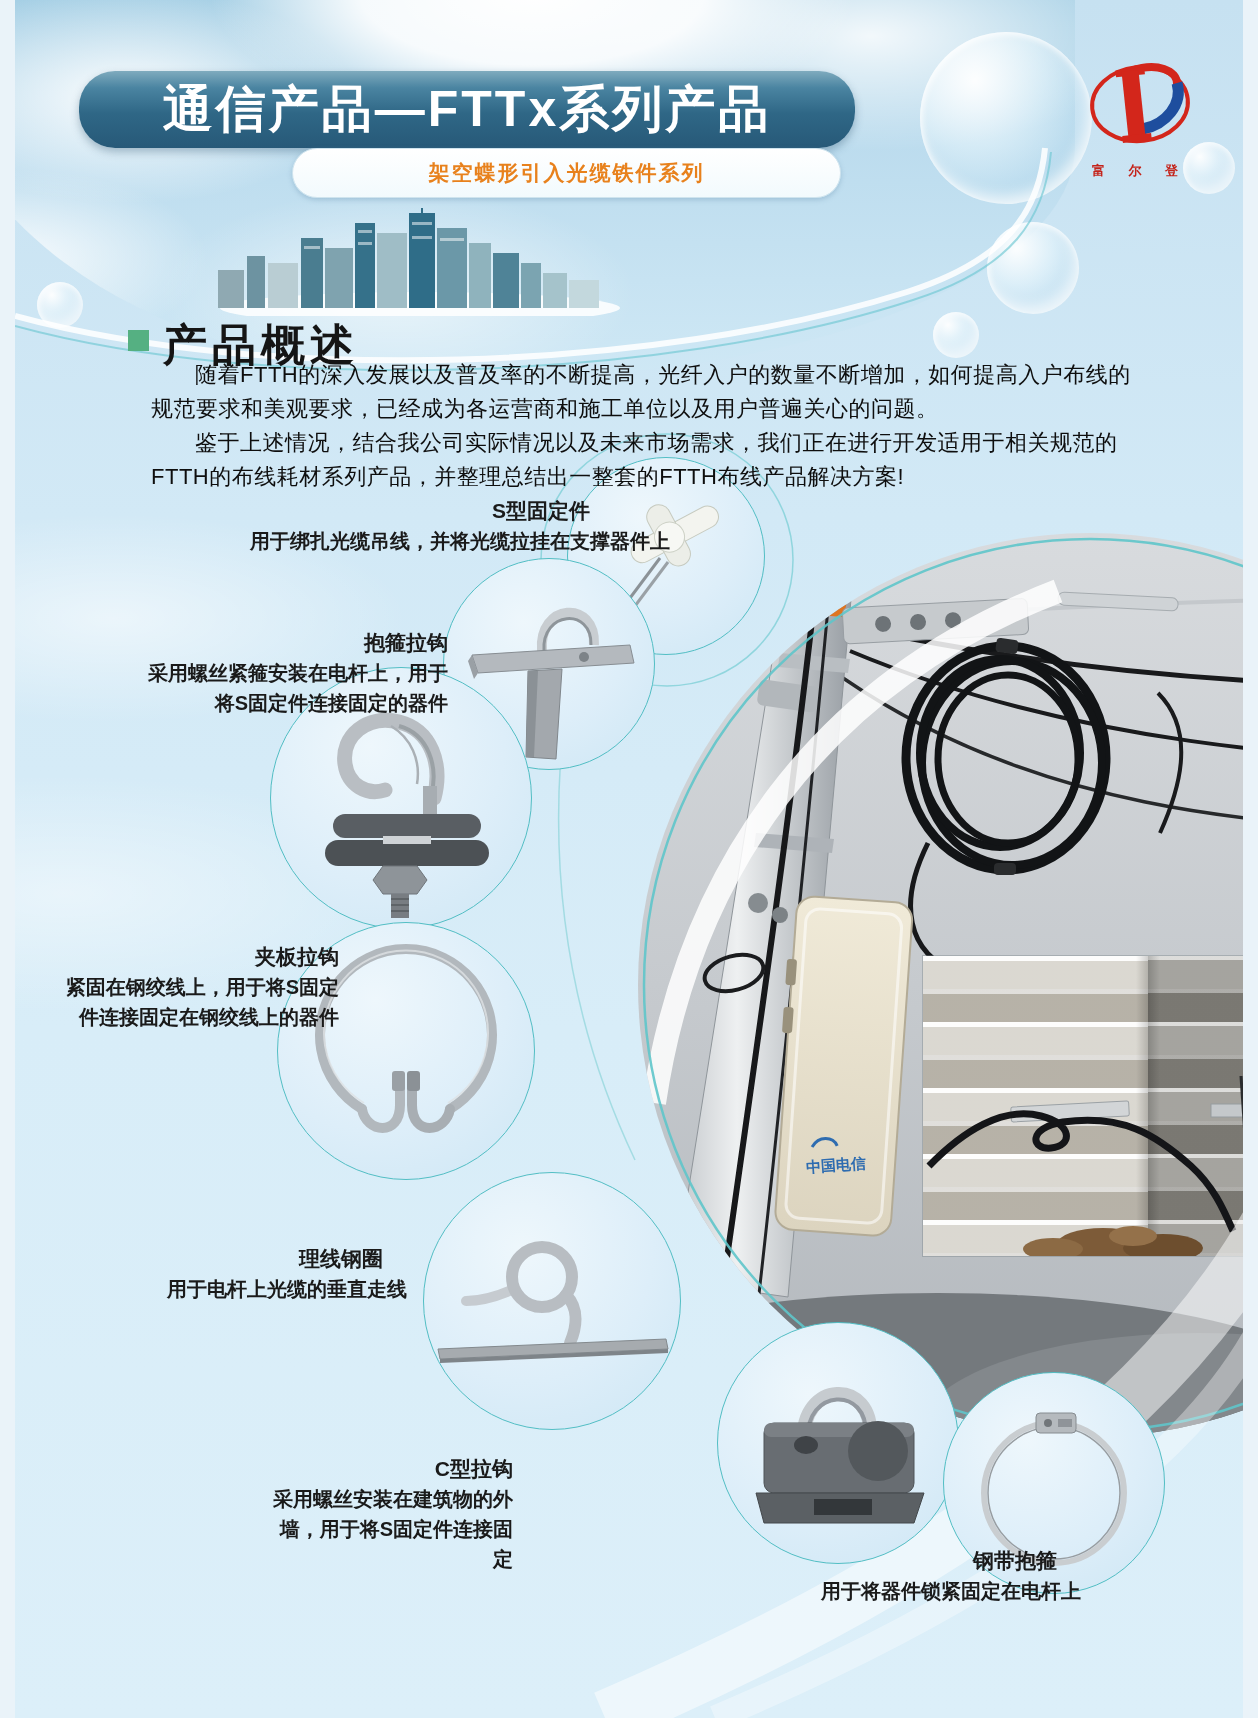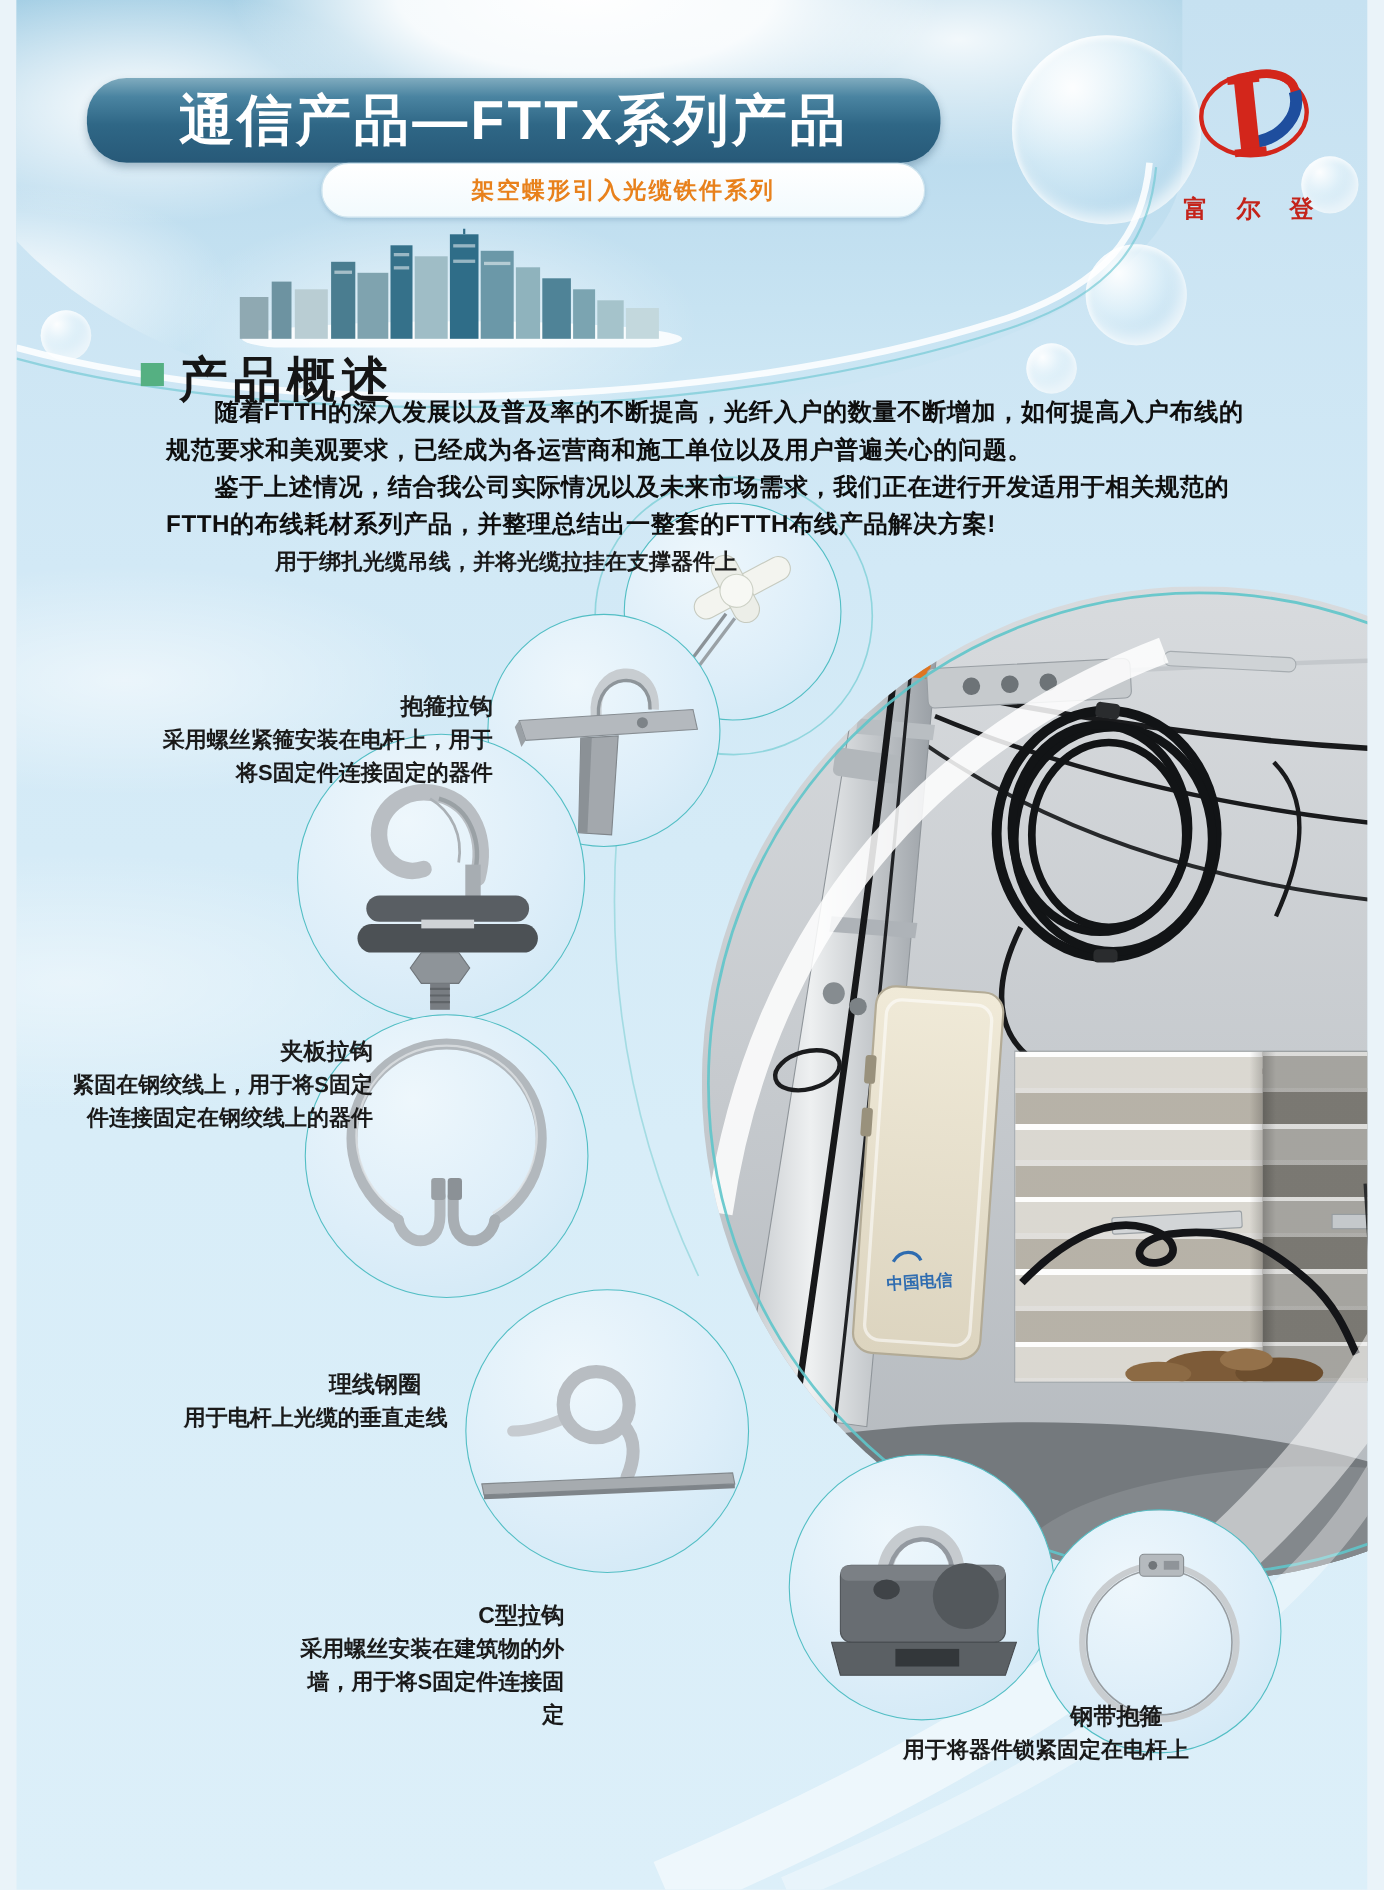--- a/index.html
+++ b/index.html
@@ -26,27 +26,27 @@
     display:flex;align-items:center;justify-content:center;
     background:linear-gradient(180deg,#7fabbe 0%,#4a84a1 22%,#2f6786 55%,#275978 100%);
     box-shadow:0 4px 8px rgba(40,80,110,.35);
     color:#ffffff;font-size:50px;font-weight:bold;letter-spacing:3px;}
   .pill{left:277px;top:148px;width:547px;height:48px;border-radius:26px;z-index:6;
     display:flex;align-items:center;justify-content:center;
     background:linear-gradient(180deg,#ffffff 0%,#f2fafd 100%);
     border:1px solid #cfe4ee;box-shadow:0 2px 5px rgba(110,150,180,.4);
     color:#e8811c;font-size:21px;font-weight:bold;letter-spacing:2px;}
   .logo{left:1040px;top:56px;width:170px;z-index:6;text-align:center;}
-  .logo-cap{margin-top:18px;color:#c4231a;font-size:22px;font-weight:600;letter-spacing:10px;}
+  .logo-cap{margin-top:6px;color:#c4231a;font-size:13px;font-weight:600;letter-spacing:10px;}
   .skyline{left:198px;top:208px;z-index:2;}
   .bullet{left:113px;top:330px;width:21px;height:21px;background:#55b082;z-index:5;}
   .ov-head{left:148px;top:316px;z-index:5;font-family:"Liberation Serif",serif;
     font-weight:bold;font-size:44px;color:#151515;letter-spacing:5px;}
   .ov-text{left:136px;top:358px;width:998px;z-index:5;color:#0e0e0e;font-size:22px;line-height:34px;}
-  .ov-text p{margin:0;text-indent:2em;letter-spacing:.5px;font-weight:700;}
+  .ov-text p{margin:0;text-indent:2em;letter-spacing:.5px;font-weight:400;}
   .photo-pole{left:623px;top:533px;width:904px;height:904px;border-radius:50%;overflow:hidden;z-index:2;}
   .photo-wall{left:908px;top:956px;width:338px;height:300px;z-index:3;overflow:hidden;
     box-shadow:0 0 0 1px rgba(120,130,135,.4);}
   .face-l{position:absolute;left:0;top:0;width:225px;height:300px;
     background:
       repeating-linear-gradient(180deg, rgba(255,255,255,.35) 0 33px, rgba(125,118,106,.22) 33px 66px),
       repeating-linear-gradient(180deg, rgba(255,255,255,.95) 0 5px, rgba(255,255,255,0) 5px 33px),
       #c7c3b9;}
   .face-r{position:absolute;left:225px;top:0;width:113px;height:300px;
     background:
@@ -302,20 +302,21 @@
     <svg width="220" height="220" viewBox="0 0 220 220">
       <circle cx="110" cy="120" r="70" fill="none" stroke="#c9cdd0" stroke-width="6"></circle>
       <circle cx="110" cy="120" r="66" fill="none" stroke="#989da1" stroke-width="1.5"></circle>
       <rect x="92" y="40" width="40" height="20" rx="4" fill="#b5babe" stroke="#868c90"></rect>
       <circle cx="104" cy="50" r="4" fill="#71767a"></circle>
       <rect x="114" y="46" width="14" height="8" fill="#8f9499"></rect>
     </svg>
   </div>
 
   <div class="plabel" style="left:205px;top:496px;width:450px;">
+    <div class="pl-t" style="padding-right:80px;">S型固定件</div>
     <div class="pl-d">用于绑扎光缆吊线，并将光缆拉挂在支撑器件上</div>
   </div>
 
   <div class="plabel" style="left:50px;top:942px;width:274px;">
     <div class="pl-t">夹板拉钩</div>
     <div class="pl-d">紧固在钢绞线上，用于将S固定件连接固定在钢绞线上的器件</div>
   </div>
 
   <div class="plabel" style="left:128px;top:628px;width:305px;">
     <div class="pl-t">抱箍拉钩</div>

